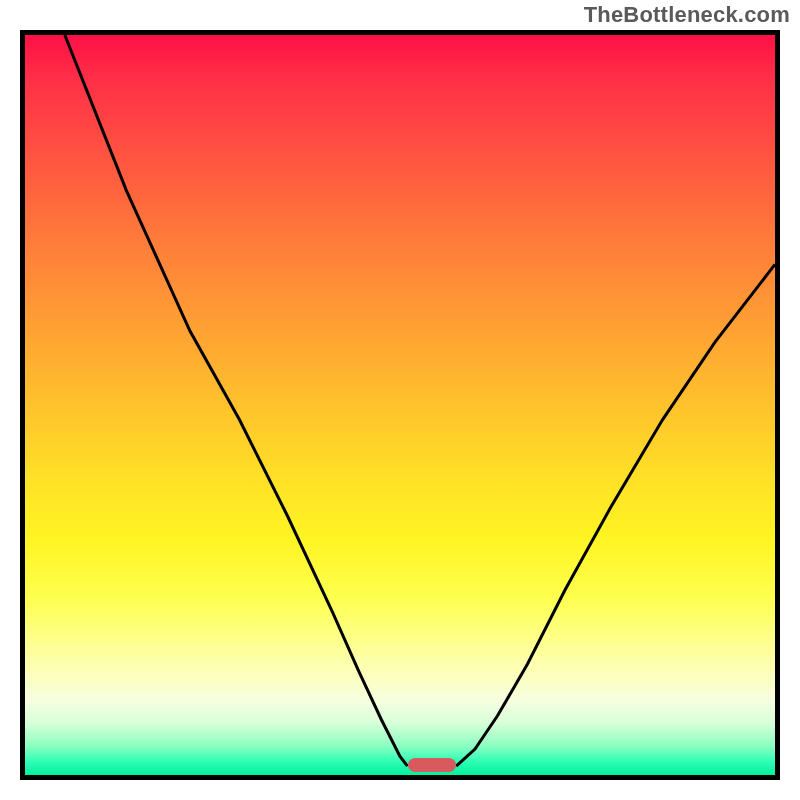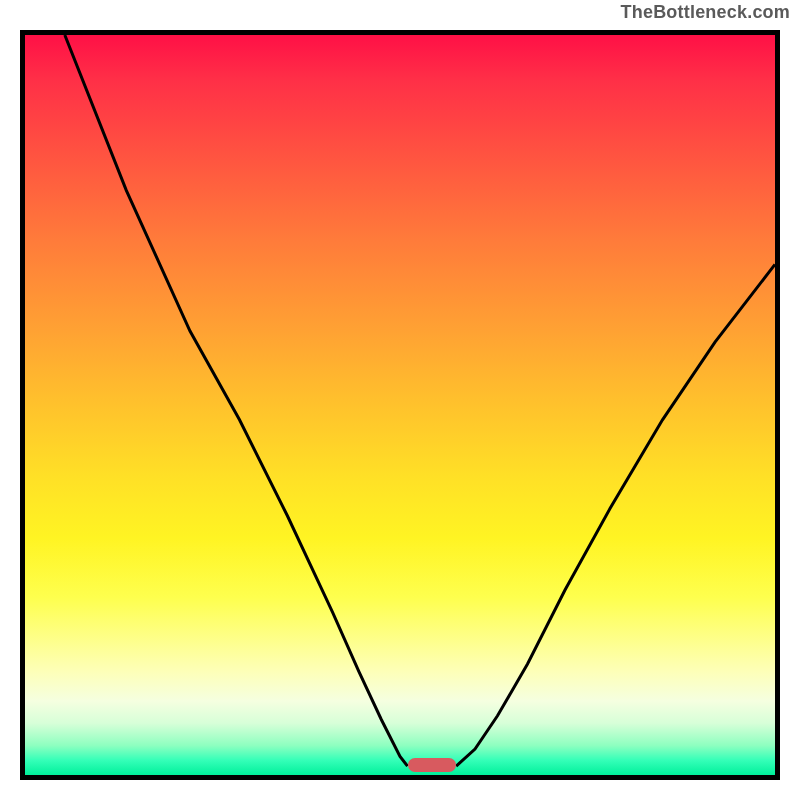--- a/index.html
+++ b/index.html
@@ -14,21 +14,21 @@
     position: relative;
     width: 800px;
     height: 800px;
     box-sizing: border-box;
   }
   .watermark {
     position: absolute;
     top: 2px;
     right: 10px;
     font-family: Arial, Helvetica, sans-serif;
-    font-size: 18px;
+    font-size: 22px;
     font-weight: 600;
     color: #5a5a5a;
     letter-spacing: 0.2px;
   }
   .plot-area {
     position: absolute;
     left: 20px;
     top: 30px;
     width: 760px;
     height: 750px;

